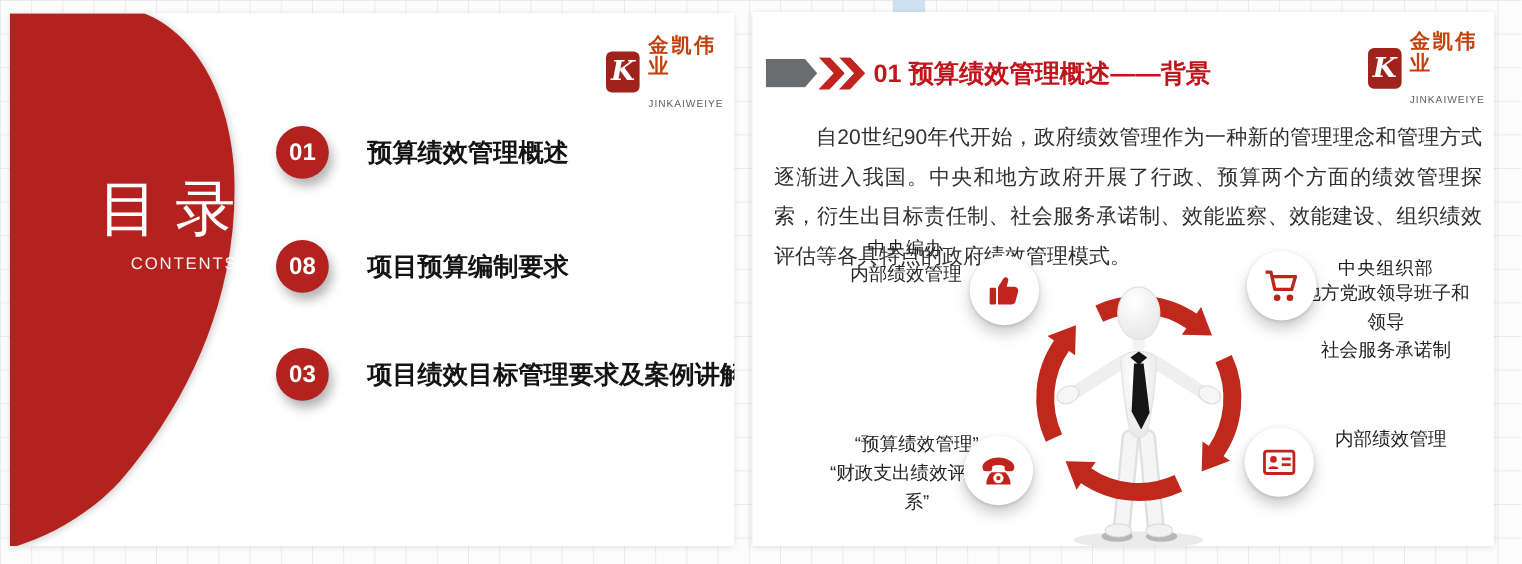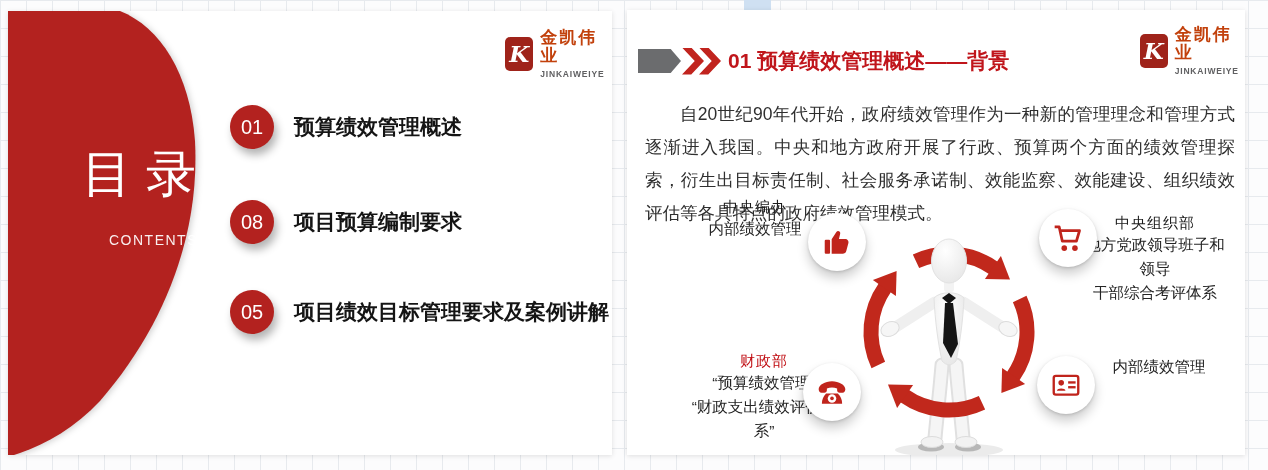--- a/index.html
+++ b/index.html
@@ -20,35 +20,35 @@
   #slide-right { left:627px; top:10px; width:618px; height:445px; }
 
   
   .logo { position:absolute; display:flex; align-items:center; gap:7px; }
   .logo-mark {
     width:30px; height:34px; background:#9f231a; border-radius:5px;
     color:#fff; display:flex; align-items:center; justify-content:center;
     font:italic 700 23px "DejaVu Serif", serif;
   }
   .logo-cn { font-size:17px; font-weight:700; color:#c2410c; letter-spacing:2px; line-height:1.05; }
-  .logo-en { font-size:8.5px; font-weight:700; color:#606062; letter-spacing:.8px; margin-top:4px; }
+  .logo-en { font-size:8.5px; font-weight:400; color:#606062; letter-spacing:.8px; margin-top:16px; }
 
   
   .blob-svg { position:absolute; left:0; top:0; width:210px; height:444px; filter:drop-shadow(2px 1px 3px rgba(0,0,0,.18)); }
   .toc-head { position:absolute; left:60px; top:130px; width:130px; text-align:right; color:#fff; }
   .toc-title { font-family:"DejaVu Serif", serif; font-size:50px; letter-spacing:14px; padding-left:14px; white-space:nowrap; }
-  .toc-sub { font-size:14px; letter-spacing:1.5px; color:rgba(255,255,255,.93); margin-top:24px; }
+  .toc-sub { font-size:14px; letter-spacing:1.5px; color:rgba(255,255,255,.93); margin-top:3px; }
 
   .toc-item { position:absolute; left:222px; display:flex; align-items:center; height:44px; }
   .toc-num {
     width:44px; height:44px; border-radius:50%; background:#b3221f; color:#fff;
-    font-size:20px; font-weight:400; display:flex; align-items:center; justify-content:center;
+    font-size:20px; font-weight:700; display:flex; align-items:center; justify-content:center;
     box-shadow:3px 6px 9px rgba(0,0,0,.30); flex:0 0 44px;
   }
-  .toc-label { margin-left:20px; font-size:21px; font-weight:700; color:#141414; white-space:nowrap; }
+  .toc-label { margin-left:32px; font-size:21px; font-weight:700; color:#141414; white-space:nowrap; }
   #toc-1 { top:94px; } #toc-2 { top:189px; } #toc-3 { top:279px; }
 
   
   .title-row { position:absolute; left:11px; top:37px; display:flex; align-items:center; height:28px; }
   .banner-arrow { width:43px; height:24px; background:#6b6c6e; clip-path:polygon(0 0,76% 0,100% 50%,76% 100%,0 100%); }
   .chev { width:22px; height:27px; background:#c1241e; margin-left:1px;
           clip-path:polygon(0 0,42% 0,100% 50%,42% 100%,0 100%,58% 50%); }
   .chev + .chev { margin-left:-5px; }
   .slide-title { margin-left:7px; font-size:21px; font-weight:800; color:#c0151b; white-space:nowrap; }
 
@@ -97,21 +97,21 @@
 
     <div class="toc-item" id="toc-1">
       <div class="toc-num">01</div>
       <div class="toc-label">预算绩效管理概述</div>
     </div>
     <div class="toc-item" id="toc-2">
       <div class="toc-num">08</div>
       <div class="toc-label">项目预算编制要求</div>
     </div>
     <div class="toc-item" id="toc-3">
-      <div class="toc-num">05</div>
+      <div class="toc-num">03</div>
       <div class="toc-label">项目绩效目标管理要求及案例讲解</div>
     </div>
 
     <div class="logo" style="left:497px; top:18px;">
       <div class="logo-mark">K</div>
       <div>
         <div class="logo-cn">金凯伟业</div>
         <div class="logo-en">JINKAIWEIYE</div>
       </div>
     </div>
@@ -169,24 +169,23 @@
       </svg>
     </div>
 
     <div class="quad" id="quad-1">
       <div class="q-title">中央编办</div>
       <div class="q-line">内部绩效管理</div>
     </div>
     <div class="quad" id="quad-2">
       <div class="q-title">中央组织部</div>
       <div class="q-line">地方党政领导班子和领导</div>
-      <div class="q-line">干部综合考评体系</div>
+      <div class="q-line">社会服务承诺制</div>
     </div>
     <div class="quad" id="quad-3">
-      <div class="q-title red">财政部</div>
       <div class="q-line">“预算绩效管理”</div>
       <div class="q-line">“财政支出绩效评价体系”</div>
     </div>
     <div class="quad" id="quad-4">
       <div class="q-line">内部绩效管理</div>
     </div>
 
     <div class="icon-circle" id="icon-c1">
       <svg viewBox="0 0 30 30">
           <g fill="#c0241c">

